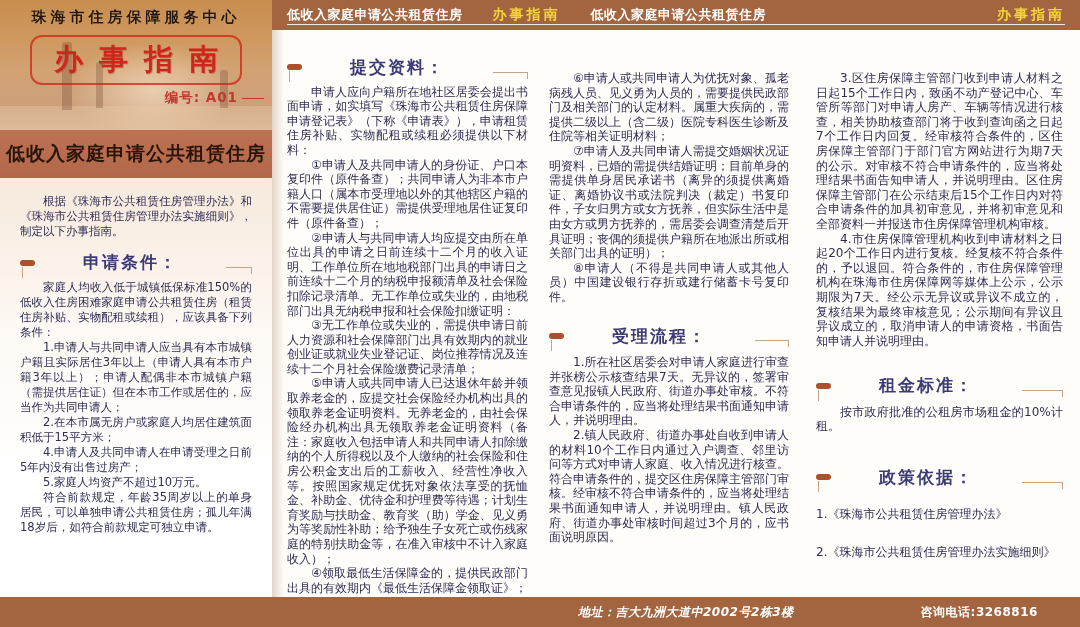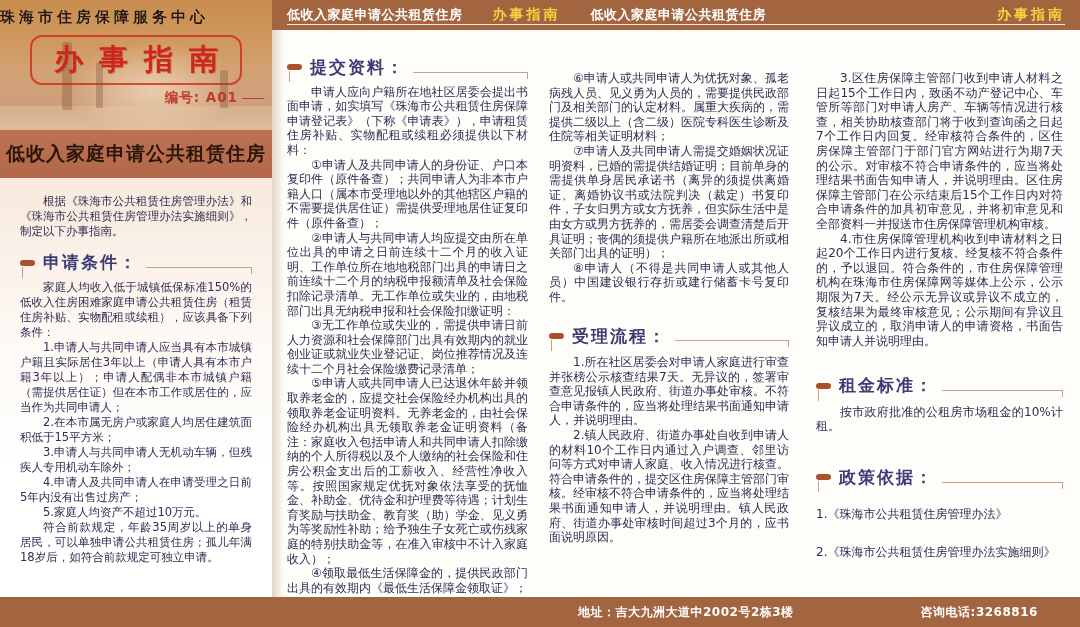--- a/index.html
+++ b/index.html
@@ -18,21 +18,21 @@
       radial-gradient(120px 70px at 56% 70%, rgba(255,242,220,0.55), rgba(255,242,220,0) 70%),
       linear-gradient(180deg,#c88d4f 0%,#cf985e 30%,#d2a274 55%,#cda07b 80%,#c3946c 100%);
   }
   .sea-strip { position:absolute; left:0; bottom:0; width:100%; height:24px;
     background:linear-gradient(180deg, rgba(235,205,170,0.35), rgba(240,215,185,0.6)); }
   .tower { position:absolute; background:rgba(100,62,38,0.28); border-radius:3px 3px 0 0; }
   .tower.t1 { left:62px; bottom:20px; width:10px; height:68px; }
   .tower.t2 { left:96px; bottom:22px; width:7px;  height:46px; }
   .tower.t3 { left:220px; bottom:22px; width:8px; height:38px; }
   .org-title {
-    position:relative; padding-top:8px; 
+    position:relative; padding-top:8px; text-align:center;
     font-size:15px; font-weight:bold; letter-spacing:4px; color:#27170b;
     text-shadow:0 0 1px rgba(255,235,210,0.5);
   }
   .guide-box {
     position:relative; margin:8px auto 0; width:212px; height:50px;
     border:2px solid rgba(205,35,22,0.75); border-radius:12px;
     display:flex; align-items:center; justify-content:center;
   }
   .guide-title {
     font-family:"DejaVu Serif","Liberation Serif",serif;
@@ -53,21 +53,21 @@
   }
   .panel-body {
     height:419px; padding:16px 20px 0;
     background:linear-gradient(180deg,#f7e9dc 0%,#fdf8f3 35%,#ffffff 70%);
     color:#2e2d52; font-size:11.5px; line-height:15px; text-align:justify;
   }
   .panel-body p { margin:0; text-indent:2em; }
   .panel-body .intro { margin-bottom:16px; }
 
   
-  .sec { display:flex; align-items:center; margin:16px 0 10px; }
+  .sec { display:flex; align-items:center; margin:16px 0 10px;gap:40px; }
   .dash { width:15px; height:6px; border-radius:3px; background:#a8512c;
     margin-right:8px; position:relative; flex:0 0 auto; }
   .dash::after { content:""; position:absolute; left:2px; top:7px; width:1px; height:11px;
     background:#c9a183; }
   .sec-t { font-size:17px; font-weight:bold; color:#3d3b75; letter-spacing:2px; white-space:nowrap; }
   .rule { flex:1; height:1px; background:#c9a183; margin-left:8px; position:relative; top:5px; }
   .rule::after { content:""; position:absolute; right:0; top:0; width:1px; height:7px; background:#c9a183; }
 
   
   .header-bar {
@@ -79,21 +79,21 @@
     height:1px; background:rgba(255,255,255,0.85); }
   .hb-title { font-size:13px; font-weight:bold; letter-spacing:0.5px; }
   .hb-badge { color:#f6d33d; font-size:14px; font-weight:bold; letter-spacing:3px; }
   .hb-sp1 { width:30px; } .hb-sp2 { width:30px; } .hb-grow { flex:1; }
 
   .footer-bar {
     position:absolute; left:0; bottom:0; width:1080px; height:30px;
     background:#a26540; color:#fff; display:flex; align-items:center;
     font-size:12px; font-weight:bold;
   }
-  .f-addr { margin-left:578px; letter-spacing:0.5px; }
+  .f-addr { margin-left:578px; letter-spacing:0.5px;font-style:italic; }
   .f-phone { margin-left:127px; letter-spacing:0.5px; }
 
   .fold-shadow { position:absolute; left:272px; top:0; width:12px; height:597px;
     background:linear-gradient(90deg, rgba(150,105,70,0.28), rgba(150,105,70,0)); }
 
   
   .col { position:absolute; top:44px; color:#2e2d52; font-size:12px; line-height:14.6px;
     text-align:justify; }
   .col p { margin:0; text-indent:2em; }
   #col1 { left:287px; width:241px; }
@@ -124,21 +124,20 @@
   <div class="panel-body">
     <p class="intro">根据《珠海市公共租赁住房管理办法》和《珠海市公共租赁住房管理办法实施细则》，制定以下办事指南。</p>
     <div class="sec">
       <span class="dash"></span>
       <span class="sec-t">申请条件：</span>
       <span class="rule"></span>
     </div>
     <p>家庭人均收入低于城镇低保标准150%的低收入住房困难家庭申请公共租赁住房（租赁住房补贴、实物配租或续租），应该具备下列条件：</p>
     <p>1.申请人与共同申请人应当具有本市城镇户籍且实际居住3年以上（申请人具有本市户籍3年以上）；申请人配偶非本市城镇户籍（需提供居住证）但在本市工作或居住的，应当作为共同申请人；</p>
     <p>2.在本市属无房户或家庭人均居住建筑面积低于15平方米；</p>
-    <p>3.申请人与共同申请人无机动车辆，但残疾人专用机动车除外；</p>
     <p>4.申请人及共同申请人在申请受理之日前5年内没有出售过房产；</p>
     <p>5.家庭人均资产不超过10万元。</p>
     <p>符合前款规定，年龄35周岁以上的单身居民，可以单独申请公共租赁住房；孤儿年满18岁后，如符合前款规定可独立申请。</p>
   </div>
 </div>
 <div class="fold-shadow"></div>
 
 <div class="header-bar">
   <span class="hb-title">低收入家庭申请公共租赁住房</span>
   <span class="hb-sp1"></span>

